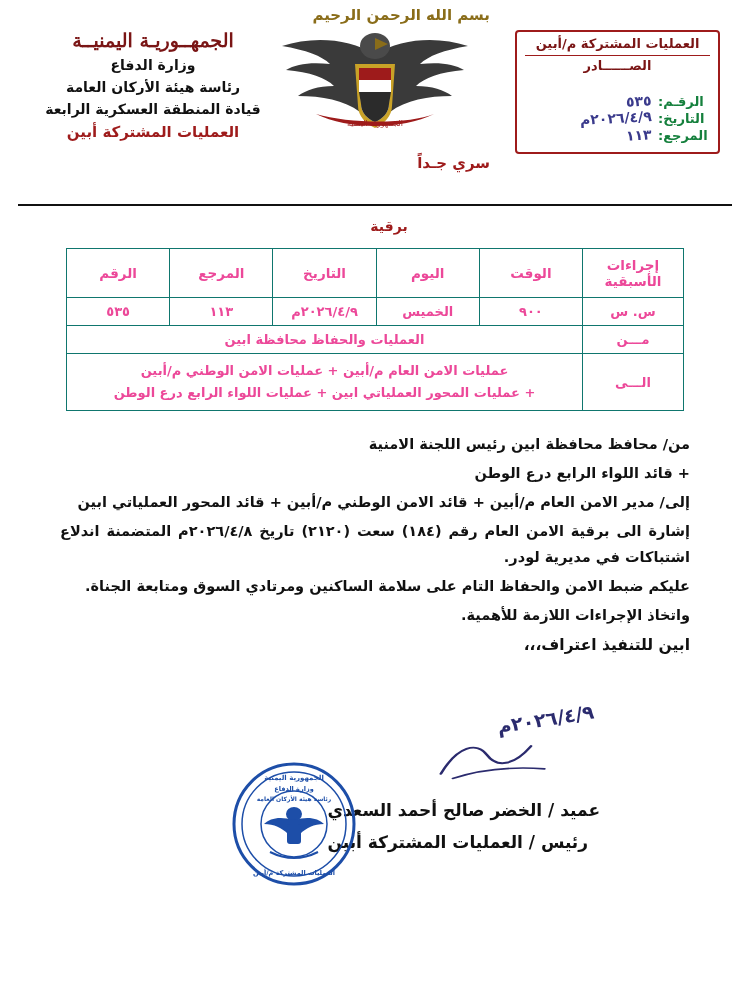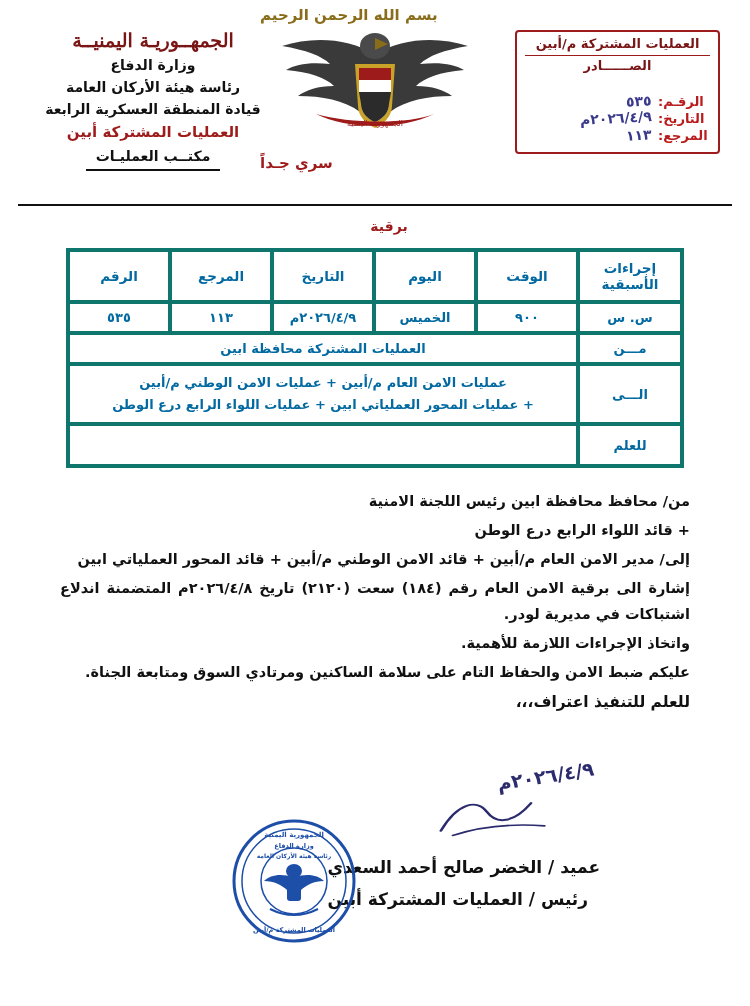--- a/index.html
+++ b/index.html
@@ -59,39 +59,39 @@
   .stamp-row {
     display: flex;
     justify-content: flex-start;
     align-items: baseline;
     font-size: 13px;
     font-weight: bold;
     margin: 1px 0;
     gap: 6px;
   }
   .stamp-label {
-    color: #b91c1c;
+    color: #15803d;
     min-width: 52px;
     text-align: left;
   }
   .stamp-val {
     color: #3a3a8c;
     font-family: "DejaVu Sans", sans-serif;
     font-size: 14px;
     transform: rotate(-3deg);
     display: inline-block;
   }
   
   .emblem {
     position: absolute;
     top: 6px;
     left: 50%;
     transform: translateX(-50%);
     width: 230px;
-    text-align: left;
+    text-align: right;
   }
   .basmala {
     font-size: 15px;
     color: #8a6d1a;
     font-weight: bold;
     letter-spacing: 0;
     margin-bottom: -4px;
   }
   .eagle-wrap {
     position: relative;
@@ -156,24 +156,24 @@
   
   .tbl-wrap {
     margin: 14px 66px 0 66px;
   }
   table.doc {
     width: 100%;
     border-collapse: collapse;
     table-layout: fixed;
   }
   table.doc td, table.doc th {
-    border: 4px solid #0f766e;
+    border: 1px solid #0f766e;
     text-align: center;
     font-size: 13px;
-    color: #0369a1;
+    color: #ec4899;
     padding: 6px 4px;
     font-weight: bold;
   }
   table.doc th {
     font-size: 13.5px;
     padding: 8px 4px;
   }
   .lbl-cell {
     width: 92px;
     letter-spacing: 2px;
@@ -304,21 +304,20 @@
       </div>
       <div class="secret">سري جـداً</div>
     </div>
 
     <div class="org">
       <div class="script">الجمهــوريـة اليمنيــة</div>
       <div class="l">وزارة الدفاع</div>
       <div class="l">رئاسة هيئة الأركان العامة</div>
       <div class="l">قيادة المنطقة العسكرية الرابعة</div>
       <div class="red">العمليات المشتركة أبين</div>
-      <div class="box-line">مكتــب العمليـات</div>
     </div>
   </div>
 
   <hr class="hr-main">
 
   <div class="telegram-word">برقية</div>
 
   <div class="tbl-wrap">
     <table class="doc">
       <thead>
@@ -335,49 +334,45 @@
         <tr class="row-h">
           <td class="lbl-cell">س. س</td>
           <td>٩٠٠</td>
           <td>الخميس</td>
           <td>٢٠٢٦/٤/٩م</td>
           <td>١١٣</td>
           <td>٥٣٥</td>
         </tr>
         <tr class="row-h">
           <td class="lbl-cell">مـــن</td>
-          <td colspan="5">العمليات المشتركة محافظة ابين</td>
+          <td colspan="5">العمليات والحفاظ محافظة ابين</td>
         </tr>
         <tr>
           <td class="lbl-cell">الـــى</td>
           <td colspan="5" class="to-cell">
             <div>عمليات الامن العام م/أبين + عمليات الامن الوطني م/أبين</div>
             <div>+ عمليات المحور العملياتي ابين + عمليات اللواء الرابع درع الوطن</div>
           </td>
         </tr>
-        <tr class="row-h">
-          <td class="lbl-cell">للعلم</td>
-          <td colspan="5" class="blank-cell"></td>
-        </tr>
       </tbody>
     </table>
   </div>
 
   <div class="body">
     <p>من/ محافظ محافظة ابين رئيس اللجنة الامنية</p>
     <p>+ قائد اللواء الرابع درع الوطن</p>
     <p>إلى/ مدير الامن العام م/أبين + قائد الامن الوطني م/أبين + قائد المحور العملياتي ابين</p>
 
     <div class="para-block">
       <p>إشارة الى برقية الامن العام رقم (١٨٤) سعت (٢١٢٠) تاريخ ٢٠٢٦/٤/٨م المتضمنة اندلاع اشتباكات في مديرية لودر.</p>
+      <p>عليكم ضبط الامن والحفاظ التام على سلامة الساكنين ومرتادي السوق ومتابعة الجناة.</p>
       <p>واتخاذ الإجراءات اللازمة للأهمية.</p>
-      <p>عليكم ضبط الامن والحفاظ التام على سلامة الساكنين ومرتادي السوق ومتابعة الجناة.</p>
     </div>
 
-    <p class="for-exec">للعلم للتنفيذ اعتراف،،،</p>
+    <p class="for-exec">ابين للتنفيذ اعتراف،،،</p>
 
     <div class="sig-area">
       <div class="handwrite-date">٢٠٢٦/٤/٩م</div>
       <div class="handwrite-sign">
         <svg width="90" height="46" viewBox="0 0 90 46" xmlns="http://www.w3.org/2000/svg">
           <path d="M6 34 C 20 8, 34 6, 40 20 C 46 34, 58 34, 72 16" stroke="#2b2b6e" stroke-width="2" fill="none" stroke-linecap="round"></path>
           <path d="M14 40 C 34 34, 56 34, 80 40" stroke="#2b2b6e" stroke-width="1.6" fill="none" stroke-linecap="round"></path>
         </svg>
       </div>
 

